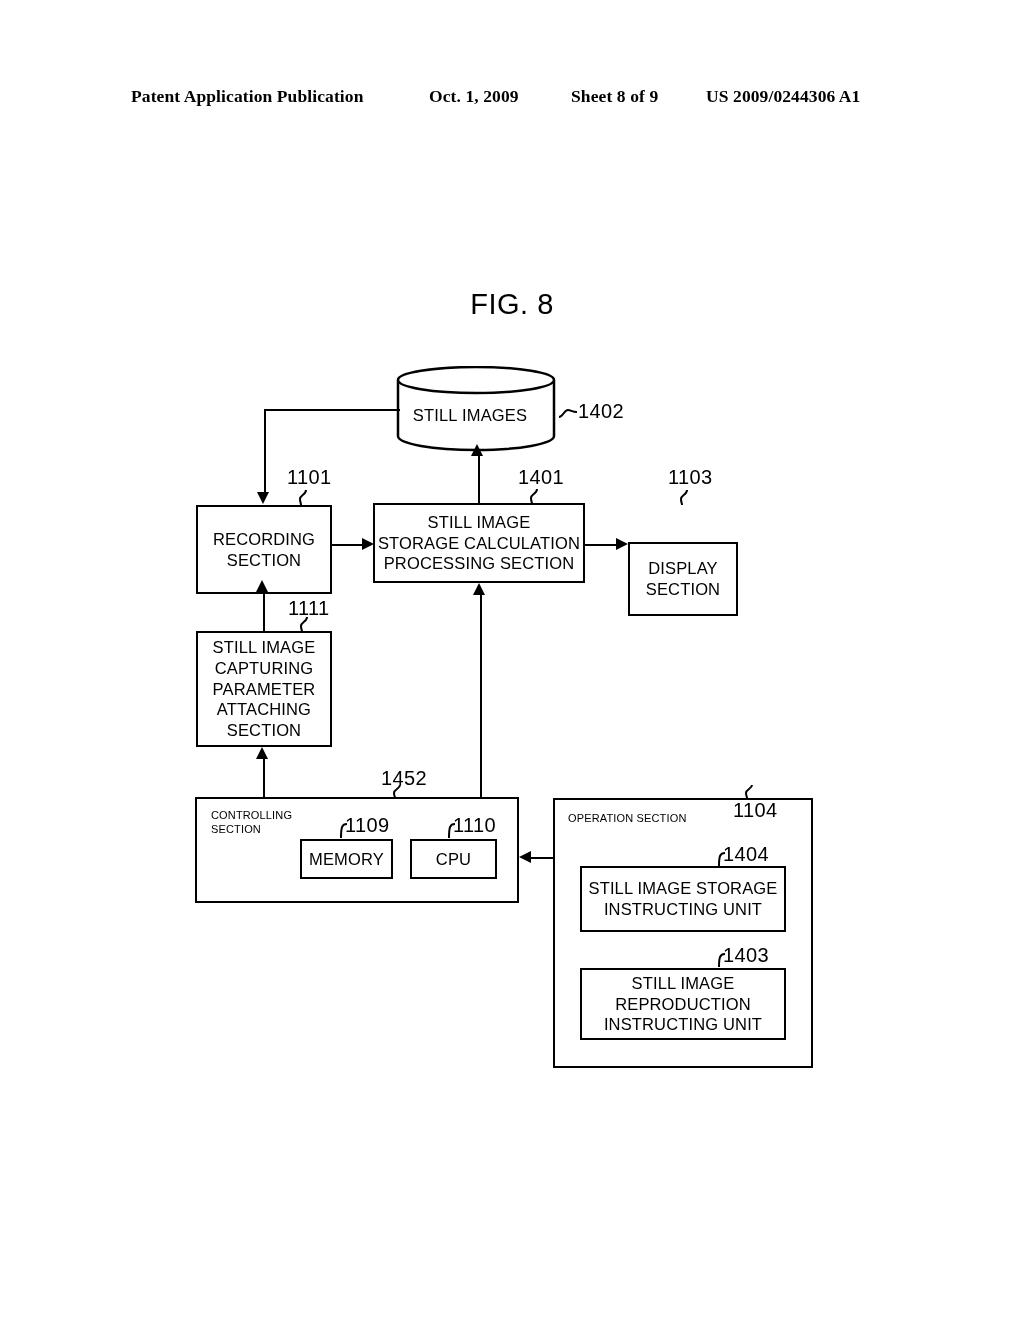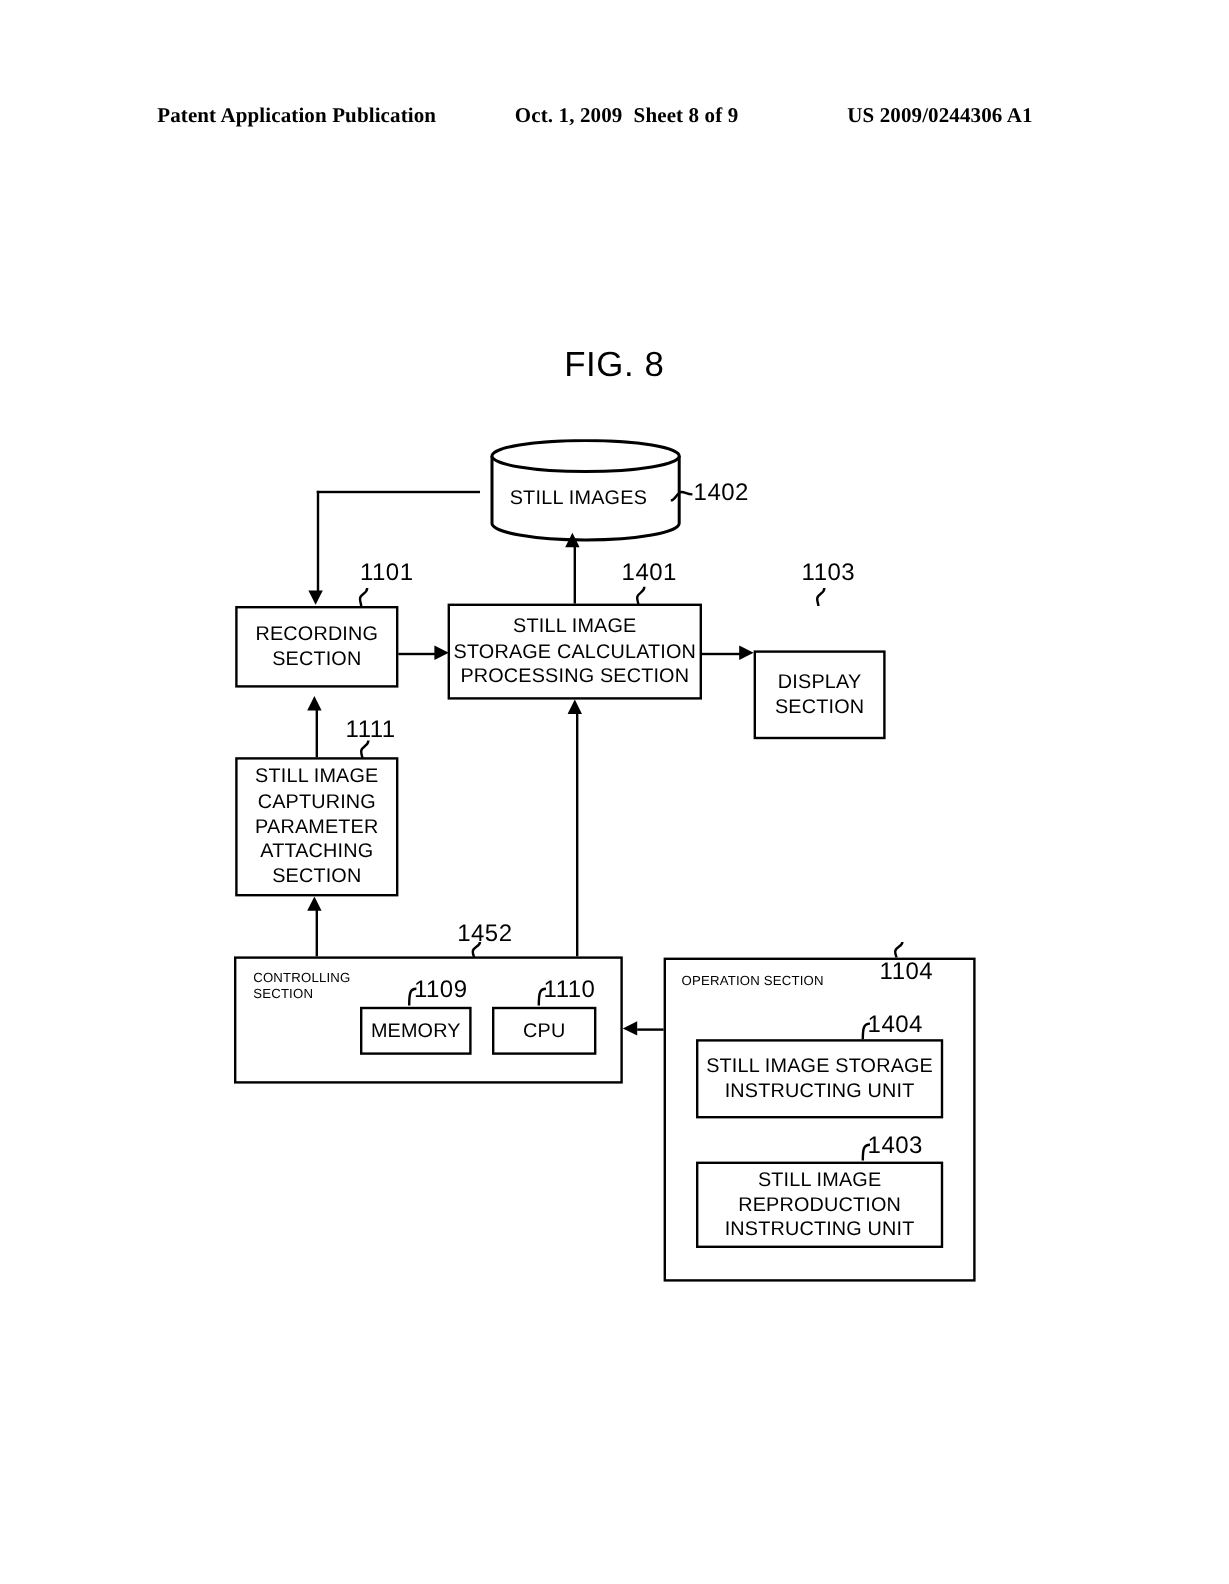--- a/index.html
+++ b/index.html
@@ -25,21 +25,21 @@
     width: 828px;
     height: 26px;
     font-family: "Liberation Serif", serif;
     font-weight: bold;
     font-size: 17.5px;
     letter-spacing: 0.1px;
     white-space: nowrap;
   }
   .page-header .hdr-pub   { position: absolute; left: 131px; top: 0; }
   .page-header .hdr-date  { position: absolute; left: 429px; top: 0; }
-  .page-header .hdr-sheet { position: absolute; left: 528px; top: 0; }
+  .page-header .hdr-sheet { position: absolute; left: 571px; top: 0; }
   .page-header .hdr-patno { position: absolute; left: 706px; top: 0; }
 
   
   .fig-title {
     position: absolute;
     left: 0;
     top: 288px;
     width: 1024px;
     text-align: center;
     font-size: 29px;
@@ -142,37 +142,37 @@
 
 <div class="page-header">
   <span class="hdr-pub">Patent Application Publication</span>
   <span class="hdr-date">Oct. 1, 2009</span>
   <span class="hdr-sheet">Sheet 8 of 9</span>
   <span class="hdr-patno">US 2009/0244306 A1</span>
 </div>
 
 <div class="fig-title">FIG. 8</div>
 
-<div class="cyl" style="left:408px; top:366px; width:148px; height:88px;">
+<div class="cyl" style="left:396px; top:366px; width:148px; height:88px;">
   <svg width="160" height="88" viewBox="0 0 160 88">
     <path d="M2,14 L2,70 A78,14 0 0 0 158,70 L158,14" fill="#ffffff" stroke="#000000" stroke-width="2.5"></path>
     <ellipse cx="80" cy="14" rx="78" ry="13" fill="#ffffff" stroke="#000000" stroke-width="2.5"></ellipse>
   </svg>
   <div class="cyl-label" style="top:40px;">STILL IMAGES</div>
 </div>
 <div class="refnum" style="left:578px; top:400px;">1402</div>
 <div class="leader" style="left:558px; top:404px;">
   <svg width="22" height="16" viewBox="0 0 22 16">
     <path d="M1,13 C5,13 6,6 10,6 C13,6 14,8 19,8" fill="none" stroke="#000" stroke-width="2"></path>
   </svg>
 </div>
 
-<div class="dbox" style="left:196px; top:505px; width:136px; height:68px;">RECORDING
+<div class="dbox" style="left:196px; top:505px; width:136px; height:89px;">RECORDING
 SECTION</div>
-<div class="refnum" style="left:300px; top:466px;">1101</div>
+<div class="refnum" style="left:287px; top:466px;">1101</div>
 <div class="leader" style="left:292px; top:489px;">
   <svg width="18" height="18" viewBox="0 0 18 18">
     <path d="M14,1 C14,6 8,6 8,10 C8,13 9,14 9,16" fill="none" stroke="#000" stroke-width="2"></path>
   </svg>
 </div>
 
 <div class="dbox" style="left:373px; top:503px; width:212px; height:80px;">STILL IMAGE
 STORAGE CALCULATION
 PROCESSING SECTION</div>
 <div class="refnum" style="left:518px; top:466px;">1401</div>

